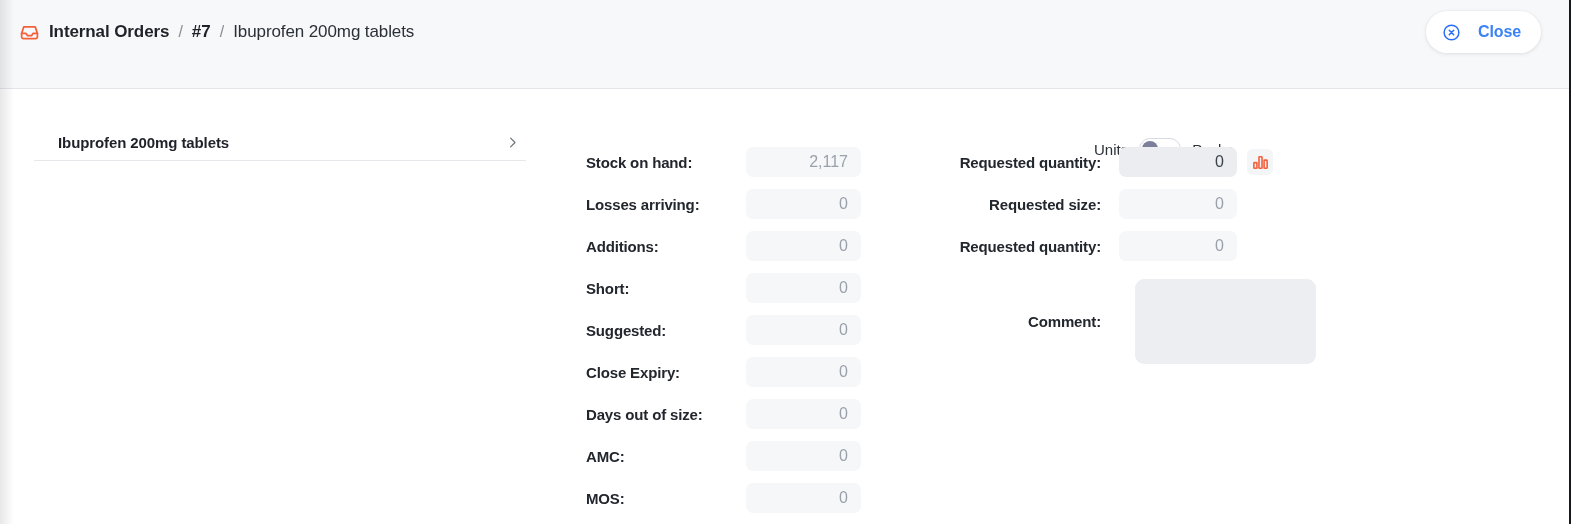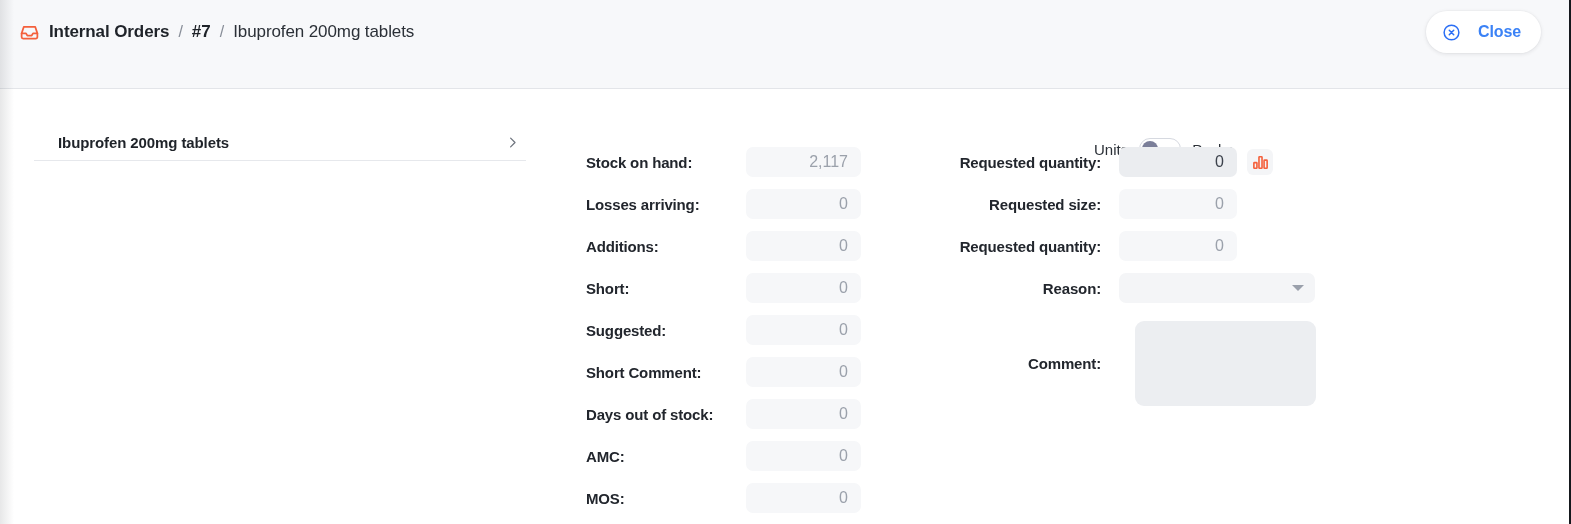--- a/index.html
+++ b/index.html
@@ -248,25 +248,25 @@
       </div>
       <div class="frow">
         <span class="flabel">Short:</span>
         <span class="field">0</span>
       </div>
       <div class="frow">
         <span class="flabel">Suggested:</span>
         <span class="field">0</span>
       </div>
       <div class="frow">
-        <span class="flabel">Short Comment:</span>
-        <span class="field">0</span>
-      </div>
-      <div class="frow">
-        <span class="flabel">Days out of stock:</span>
+        <span class="flabel">Close Expiry:</span>
+        <span class="field">0</span>
+      </div>
+      <div class="frow">
+        <span class="flabel">Days out of size:</span>
         <span class="field">0</span>
       </div>
       <div class="frow">
         <span class="flabel">AMC:</span>
         <span class="field">0</span>
       </div>
       <div class="frow">
         <span class="flabel">MOS:</span>
         <span class="field">0</span>
       </div>
@@ -298,26 +298,20 @@
         <span class="flabel">Requested size:</span>
         <span class="field">0</span>
       </div>
 
 
       <div class="frow">
         <span class="flabel">Requested quantity:</span>
         <span class="field">0</span>
       </div>
 
-      <div class="frow">
-        <span class="flabel">Reason:</span>
-        <span class="select">
-          <span class="tri"></span>
-        </span>
-      </div>
 
       <div class="comment-row">
         <span class="flabel">Comment:</span>
         <span class="comment-box"></span>
       </div>
     </div>
 
   </div>
 </div>
 

